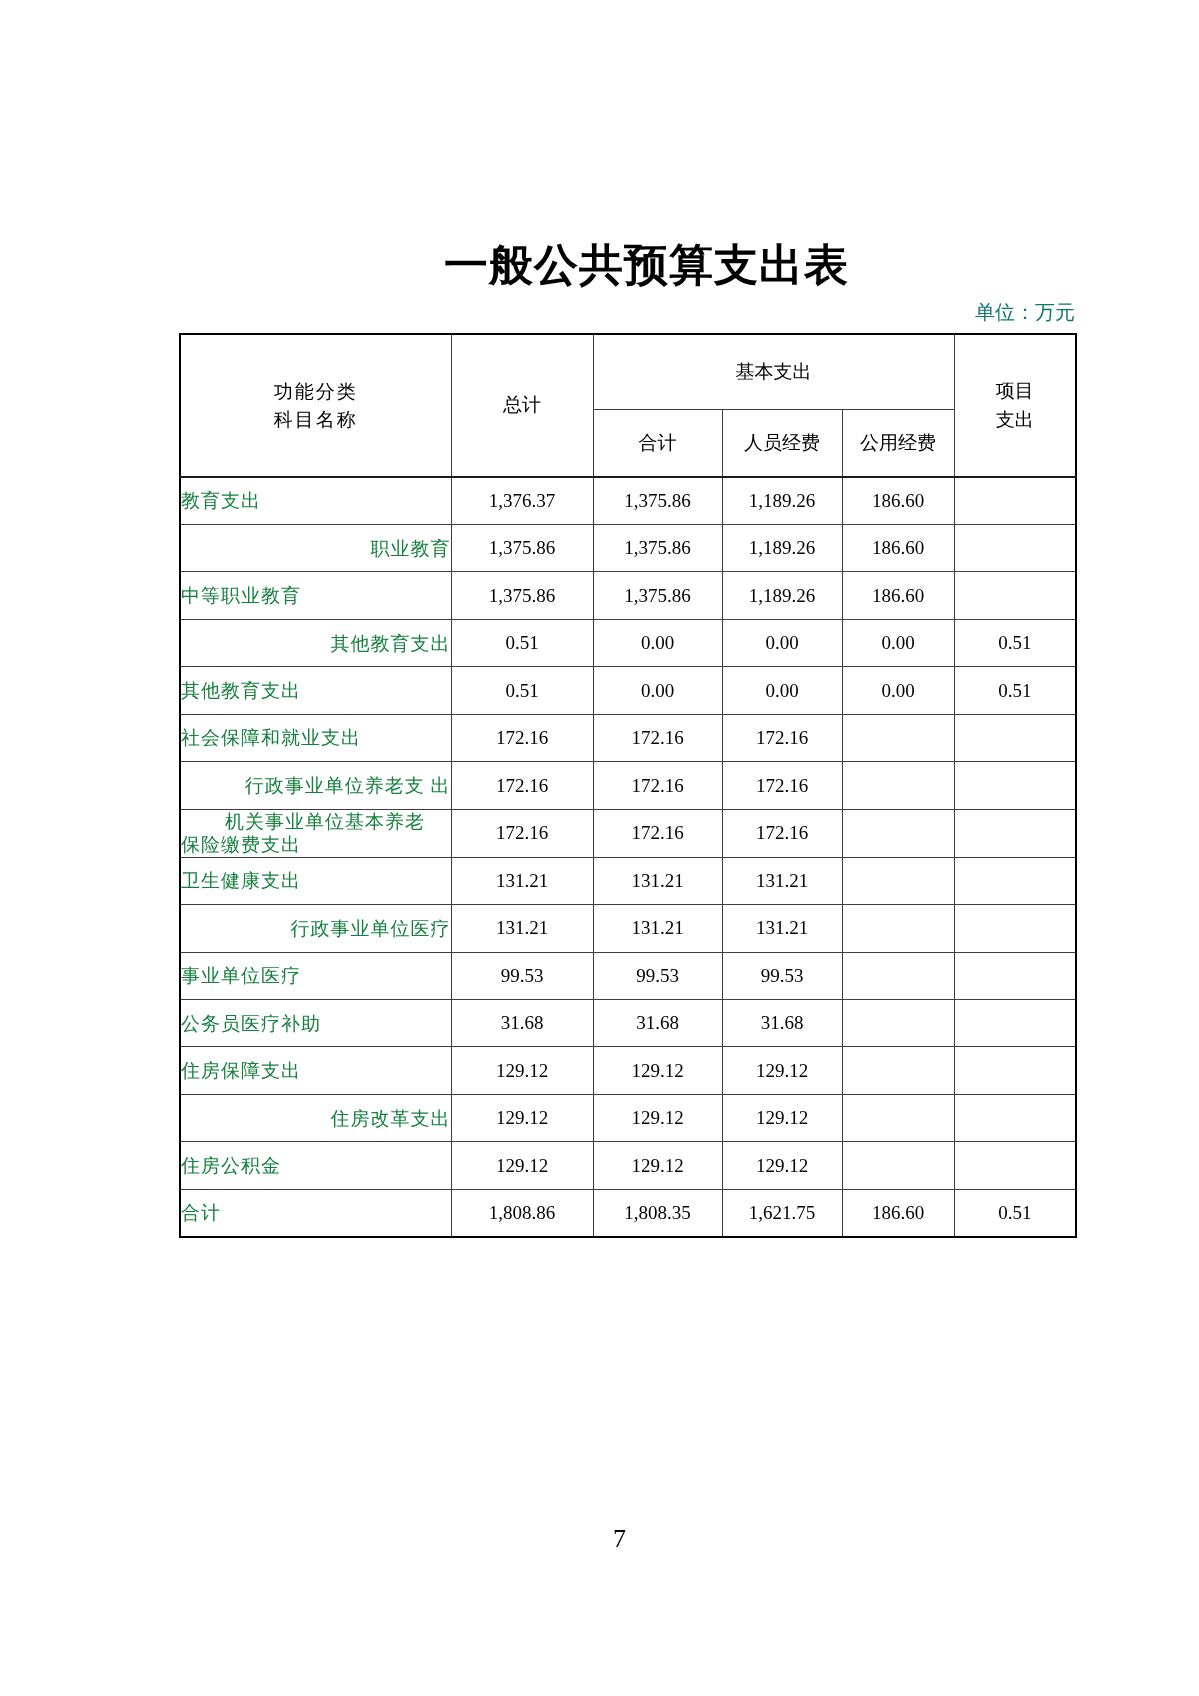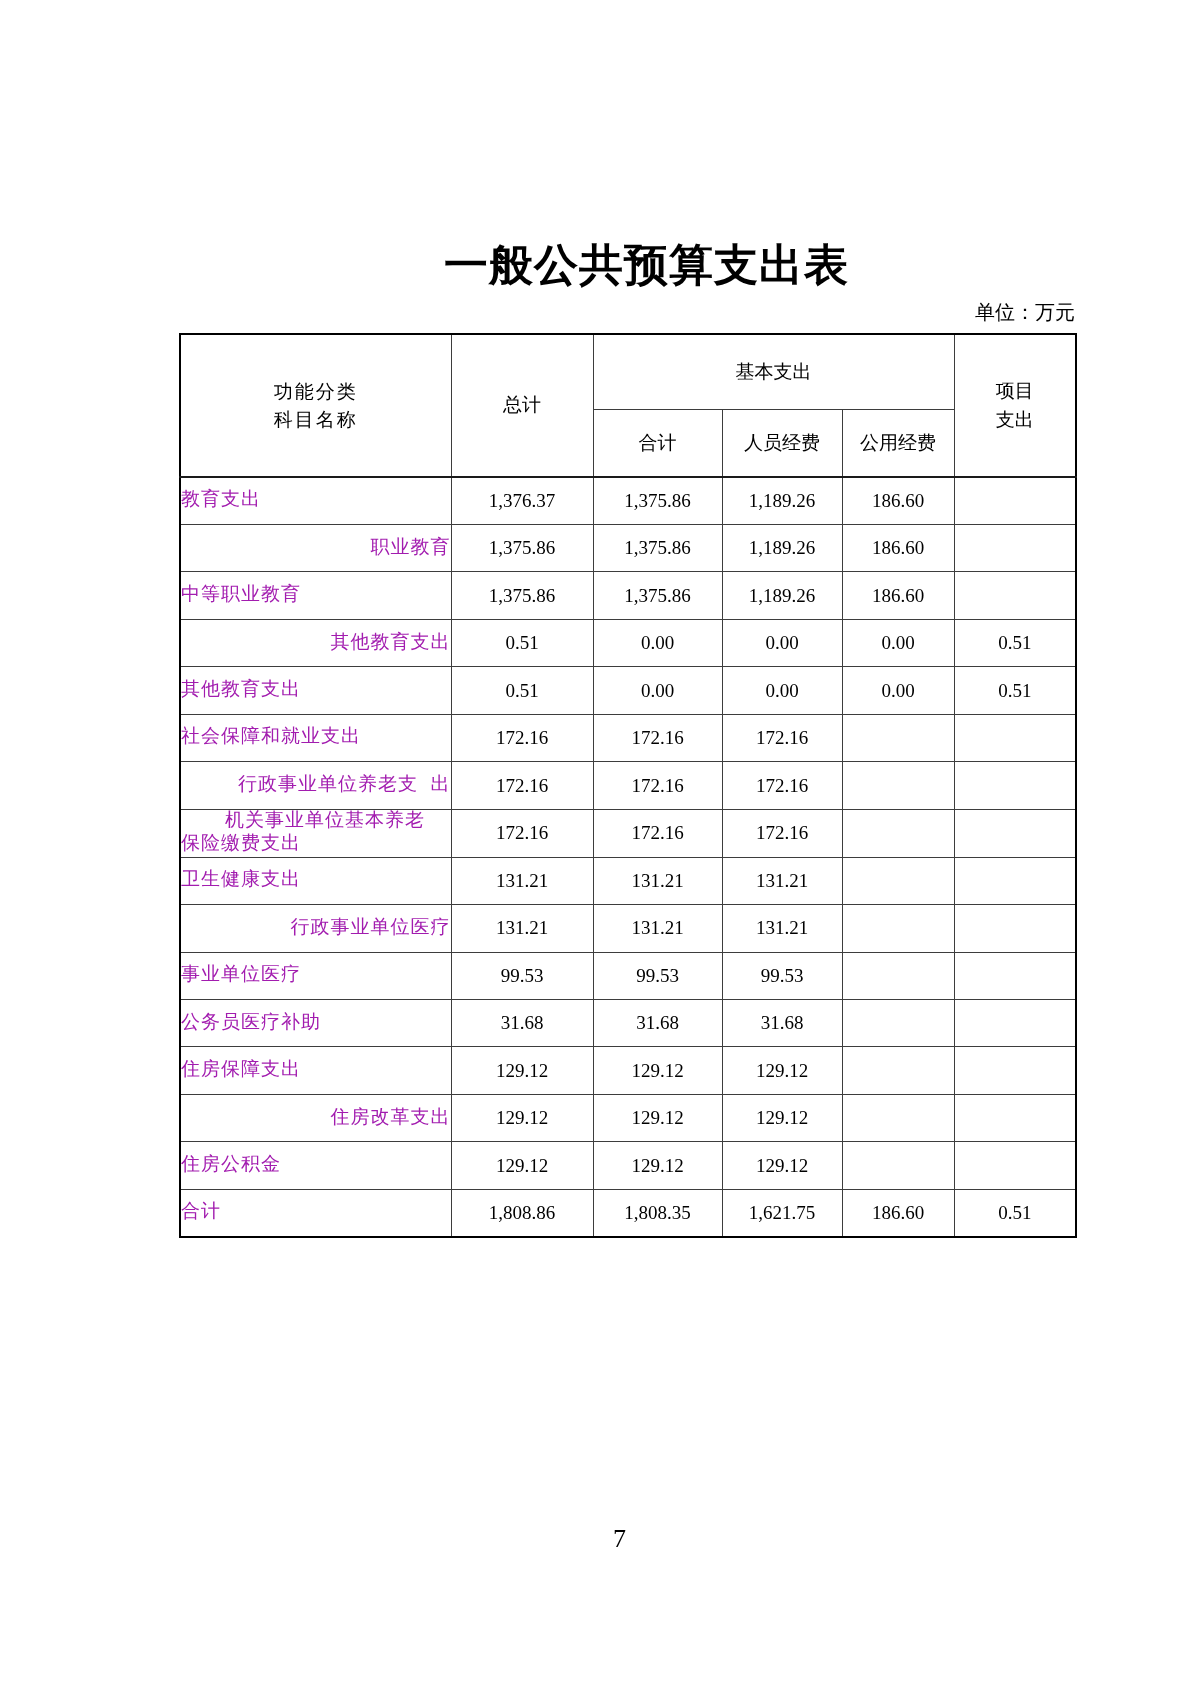--- a/index.html
+++ b/index.html
@@ -25,21 +25,21 @@
     letter-spacing: 1px;
     color: #000;
     padding-left: 36px;
   }
   .unit-label {
     position: absolute;
     top: 299px;
     right: 124px;
     font-family: "Liberation Sans", "DejaVu Sans", sans-serif;
     font-size: 20px;
-    color: #000000;
+    color: #0f766e;
   }
   table.budget {
     position: absolute;
     left: 179px;
     top: 333px;
     width: 896px;
     height: 905px;
     border-collapse: collapse;
     table-layout: fixed;
     border: 2px solid #000;
@@ -70,22 +70,21 @@
   tr.hrow1 { height: 75px; }
   tr.hrow2 { height: 68px; }
   tbody tr { height: 47px; }
   td.name {
     font-size: 19px;
     letter-spacing: 1px;
     vertical-align: middle;
     padding-top: 8px;
     line-height: 1.22;
     white-space: pre-line;
-    color: #a21caf;
-    font-family: Liberation Mono, monospace;
+    color: #15803d;
   }
   td.num {
     font-size: 19px;
     text-align: center;
     vertical-align: middle;
     padding-top: 9px;
     color: #000;
   }
   .ind-0 { padding-left: 6px; }
   .ind-1 { padding-left: 26px; text-align: right; }

